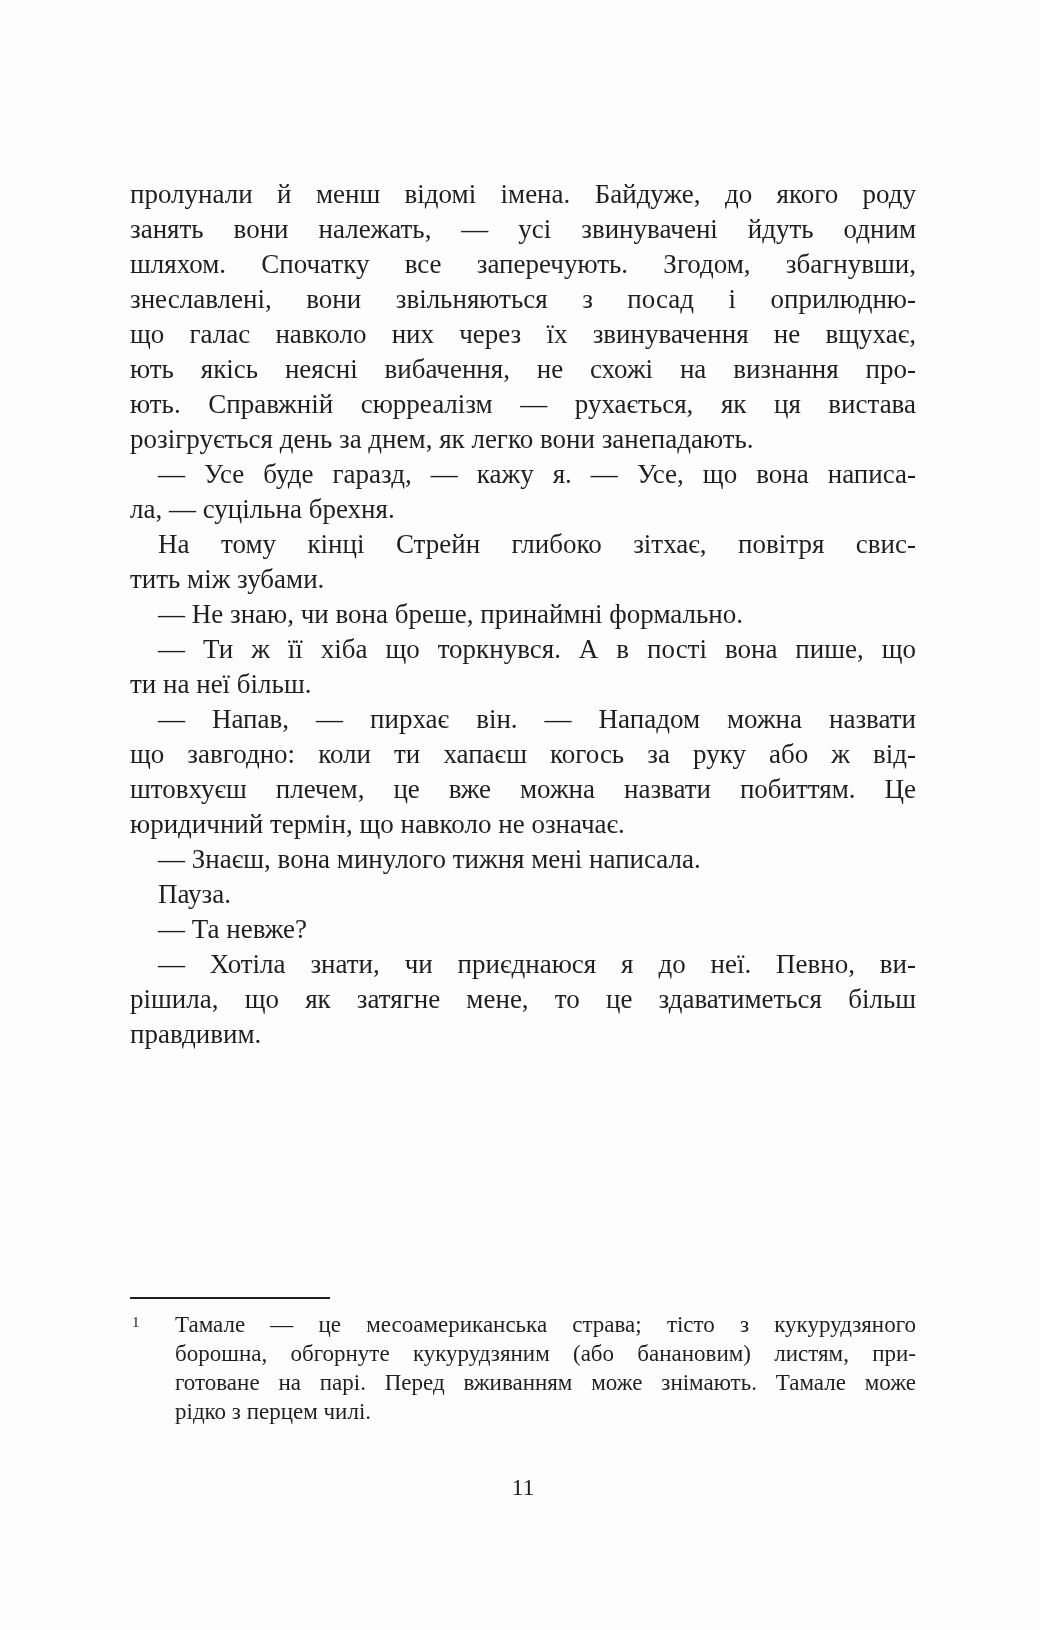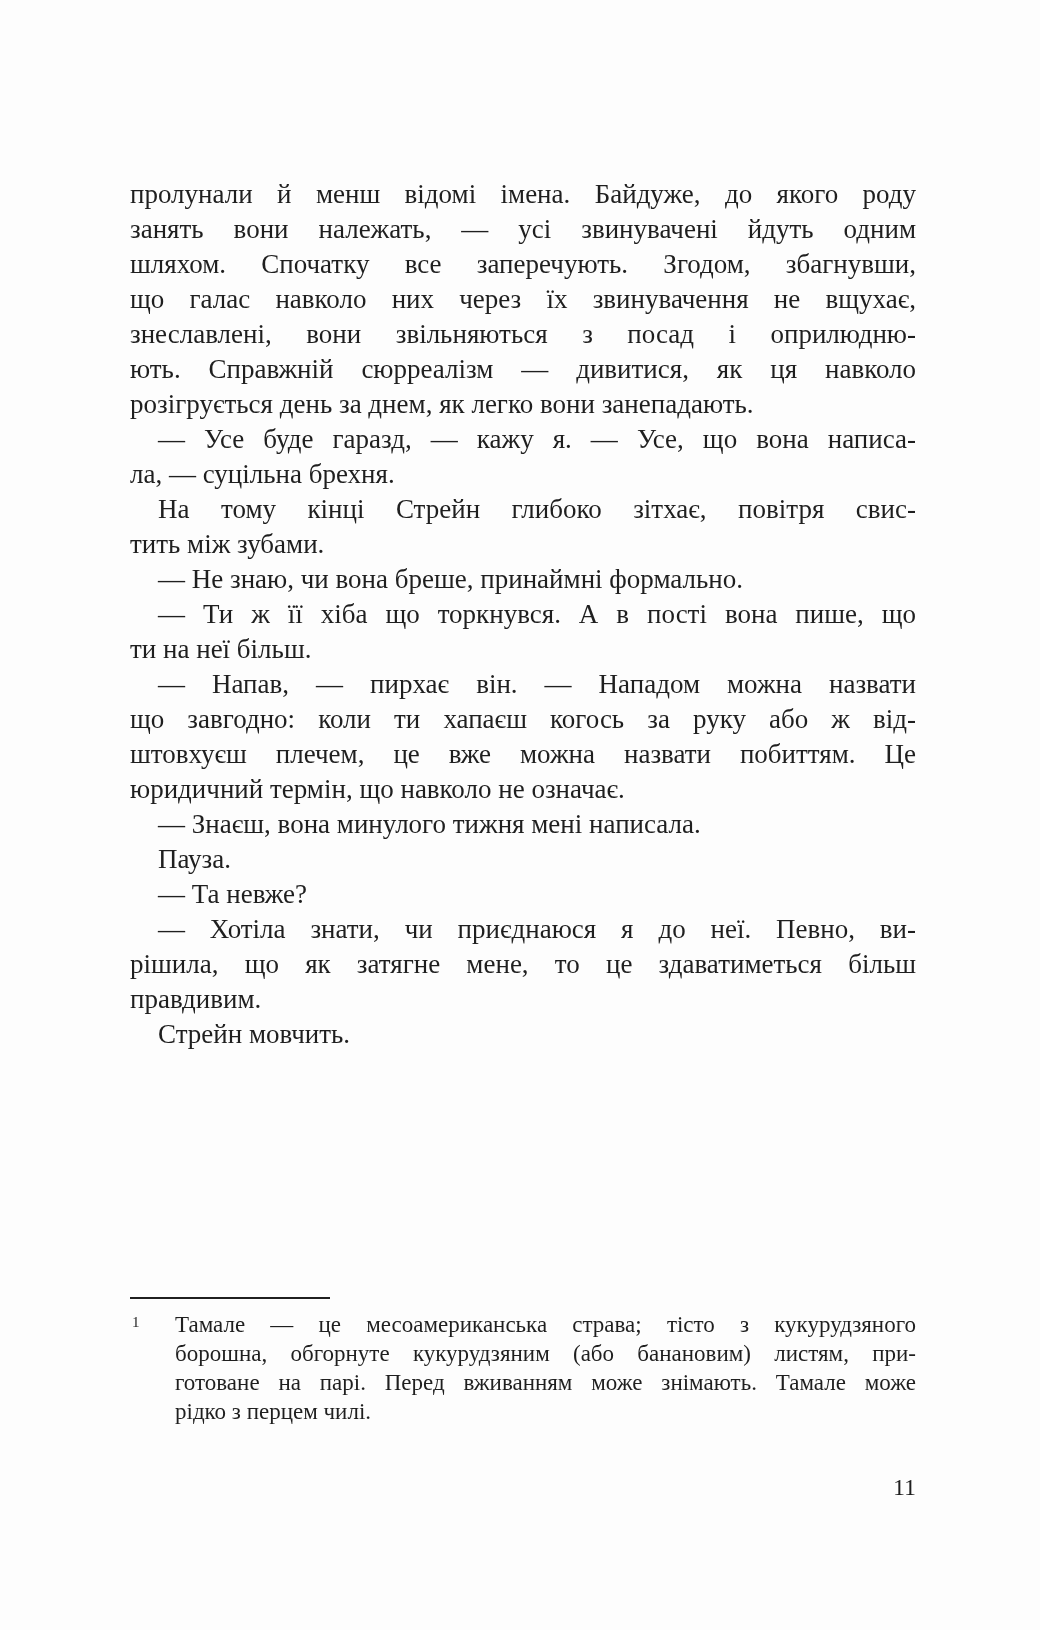--- a/index.html
+++ b/index.html
@@ -62,37 +62,38 @@
     position: absolute;
     left: 2px;
     top: -2px;
     font-size: 15px;
   }
   .page-number {
     position: absolute;
     left: 130px;
     top: 1474px;
     width: 786px;
-    text-align: right;
+    text-align: center;
     font-size: 24px;
   }
 </style>
 </head>
 <body>
 
 <div class="page">
 
   <div class="text-block">
       <div class="para">
         <div class="line">пролунали й менш відомі імена. Байдуже, до якого роду</div>
         <div class="line">занять вони належать, — усі звинувачені йдуть одним</div>
         <div class="line">шляхом. Спочатку все заперечують. Згодом, збагнувши,</div>
+        <div class="line">знеславлені, вони звільняються з посад і оприлюдню-</div>
         <div class="line">що галас навколо них через їх звинувачення не вщухає,</div>
-        <div class="line">знеславлені, вони звільняються з посад і оприлюдню-</div>
-        <div class="line">ють. Справжній сюрреалізм — дивитися, як ця навколо</div>
+        <div class="line">ють якісь неясні вибачення, не схожі на визнання про-</div>
+        <div class="line">ють. Справжній сюрреалізм — рухається, як ця вистава</div>
         <div class="line last">розігрується день за днем, як легко вони занепадають.</div>
       </div>
       <div class="para">
         <div class="line indent">— Усе буде гаразд, — кажу я. — Усе, що вона написа-</div>
         <div class="line last">ла, — суцільна брехня.</div>
       </div>
       <div class="para">
         <div class="line indent">На тому кінці Стрейн глибоко зітхає, повітря свис-</div>
         <div class="line last">тить між зубами.</div>
       </div>
@@ -116,23 +117,20 @@
         <div class="line last indent">Пауза.</div>
       </div>
       <div class="para">
         <div class="line last indent">— Та невже?</div>
       </div>
       <div class="para">
         <div class="line indent">— Хотіла знати, чи приєднаюся я до неї. Певно, ви-</div>
         <div class="line">рішила, що як затягне мене, то це здаватиметься більш</div>
         <div class="line last">правдивим.</div>
       </div>
-      <div class="para">
-        <div class="line last indent">Стрейн мовчить.</div>
-      </div>
     </div>
 
   <div class="footnote-separator"></div>
 
   <div class="footnote-block">
     <span class="footnote-marker">1</span>
     <div class="footnote-text">
         <div class="line">Тамале — це месоамериканська страва; тісто з кукурудзяного</div>
         <div class="line">борошна, обгорнуте кукурудзяним (або банановим) листям, при-</div>
         <div class="line">готоване на парі. Перед вживанням може знімають. Тамале може</div>

